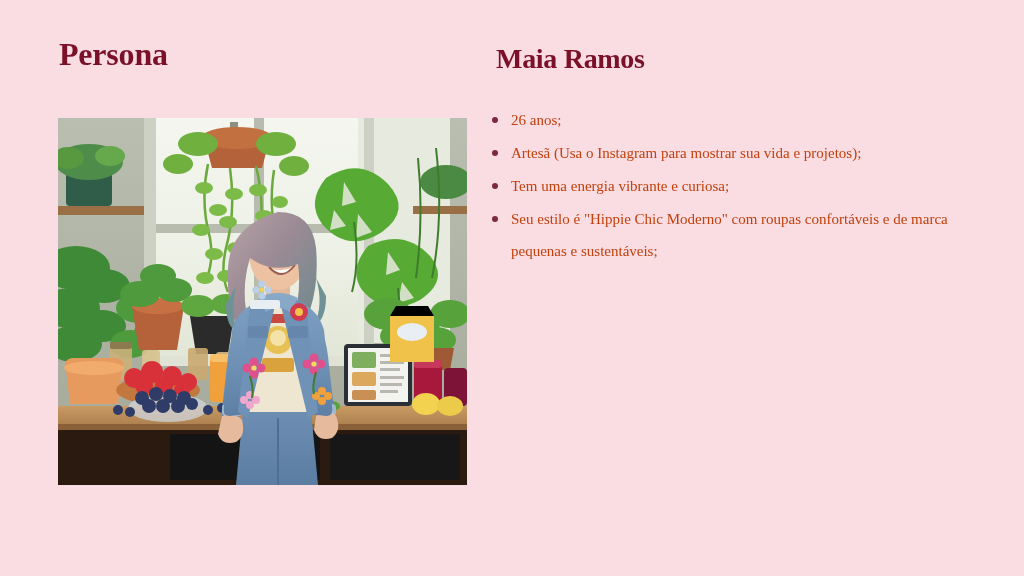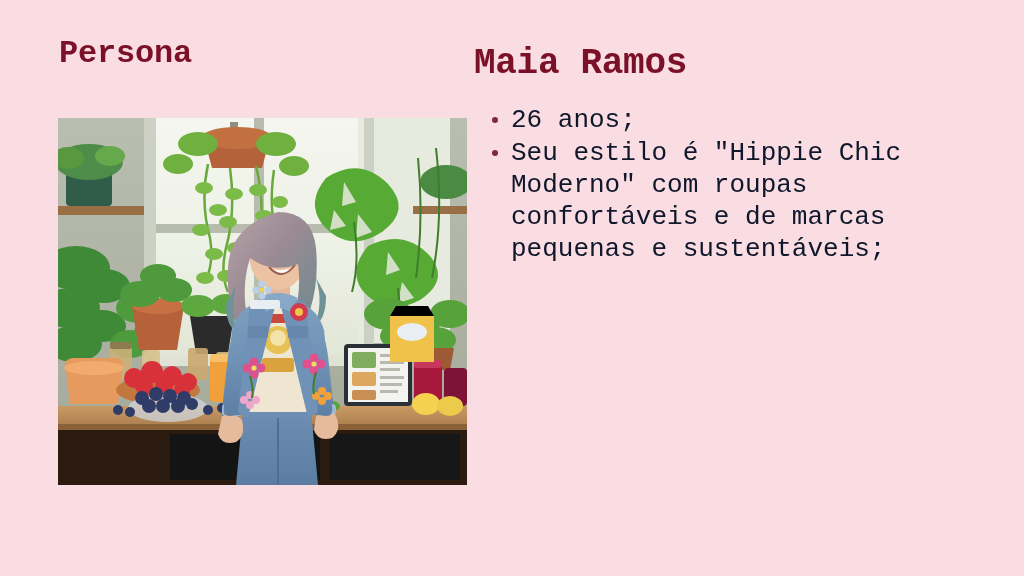--- a/index.html
+++ b/index.html
@@ -6,21 +6,21 @@
     margin: 0;
     padding: 0;
     background: #fadce3;
   }
   .slide {
     position: relative;
     width: 948px;
     height: 576px;
     background: #fadce3;
     overflow: hidden;
-    font-family: Liberation Mono, monospace;
+    font-family: Liberation Serif, serif;
   }
 
   
   .section-label {
     position: absolute;
     left: 59px;
     top: 35px;
     font-size: 32px;
     font-weight: bold;
     color: #7a1128;
@@ -35,44 +35,44 @@
     width: 409px;
     height: 367px;
     overflow: hidden;
     background: #9aa090;
   }
   .photo-frame svg { display: block; width: 100%; height: 100%; }
 
   
   .persona-name {
     position: absolute;
-    left: 474px;
+    left: 496px;
     top: 42px;
-    font-size: 36px;
+    font-size: 28px;
     font-weight: bold;
     color: #7a1128;
     letter-spacing: -0.3px;
     line-height: 1.2;
   }
 
   .bullet-list {
     position: absolute;
     left: 489px;
     top: 104px;
     width: 490px;
     margin: 0;
     padding: 0;
     list-style: none;
   }
   .bullet-item {
     position: relative;
     padding-left: 22px;
-    font-size: 26px;
+    font-size: 15px;
     line-height: 32px;
-    color: #0f172a;
+    color: #c2410c;
     margin: 0 0 1px 0;
   }
   .bullet-item::before {
     content: "";
     position: absolute;
     left: 3px;
     top: 13px;
     width: 6px;
     height: 6px;
     border-radius: 50%;
@@ -394,16 +394,18 @@
       </g>
       <path d="M192 258 q4 14 2 22" stroke="#3f7d2c" stroke-width="2" fill="none"></path>
       <path d="M258 254 q-4 14 -2 22" stroke="#3f7d2c" stroke-width="2" fill="none"></path>
     </svg>
   </div>
 
   <div class="persona-name">Maia Ramos</div>
 
   <ul class="bullet-list">
     <li class="bullet-item">26 anos;</li>
+    <li class="bullet-item">Artesã (Usa o Instagram para mostrar sua vida e projetos);</li>
+    <li class="bullet-item">Tem uma energia vibrante e curiosa;</li>
     <li class="bullet-item">Seu estilo é "Hippie Chic Moderno" com roupas confortáveis e de marcas pequenas e sustentáveis;</li>
   </ul>
 
 </div>
 
 </body></html>

